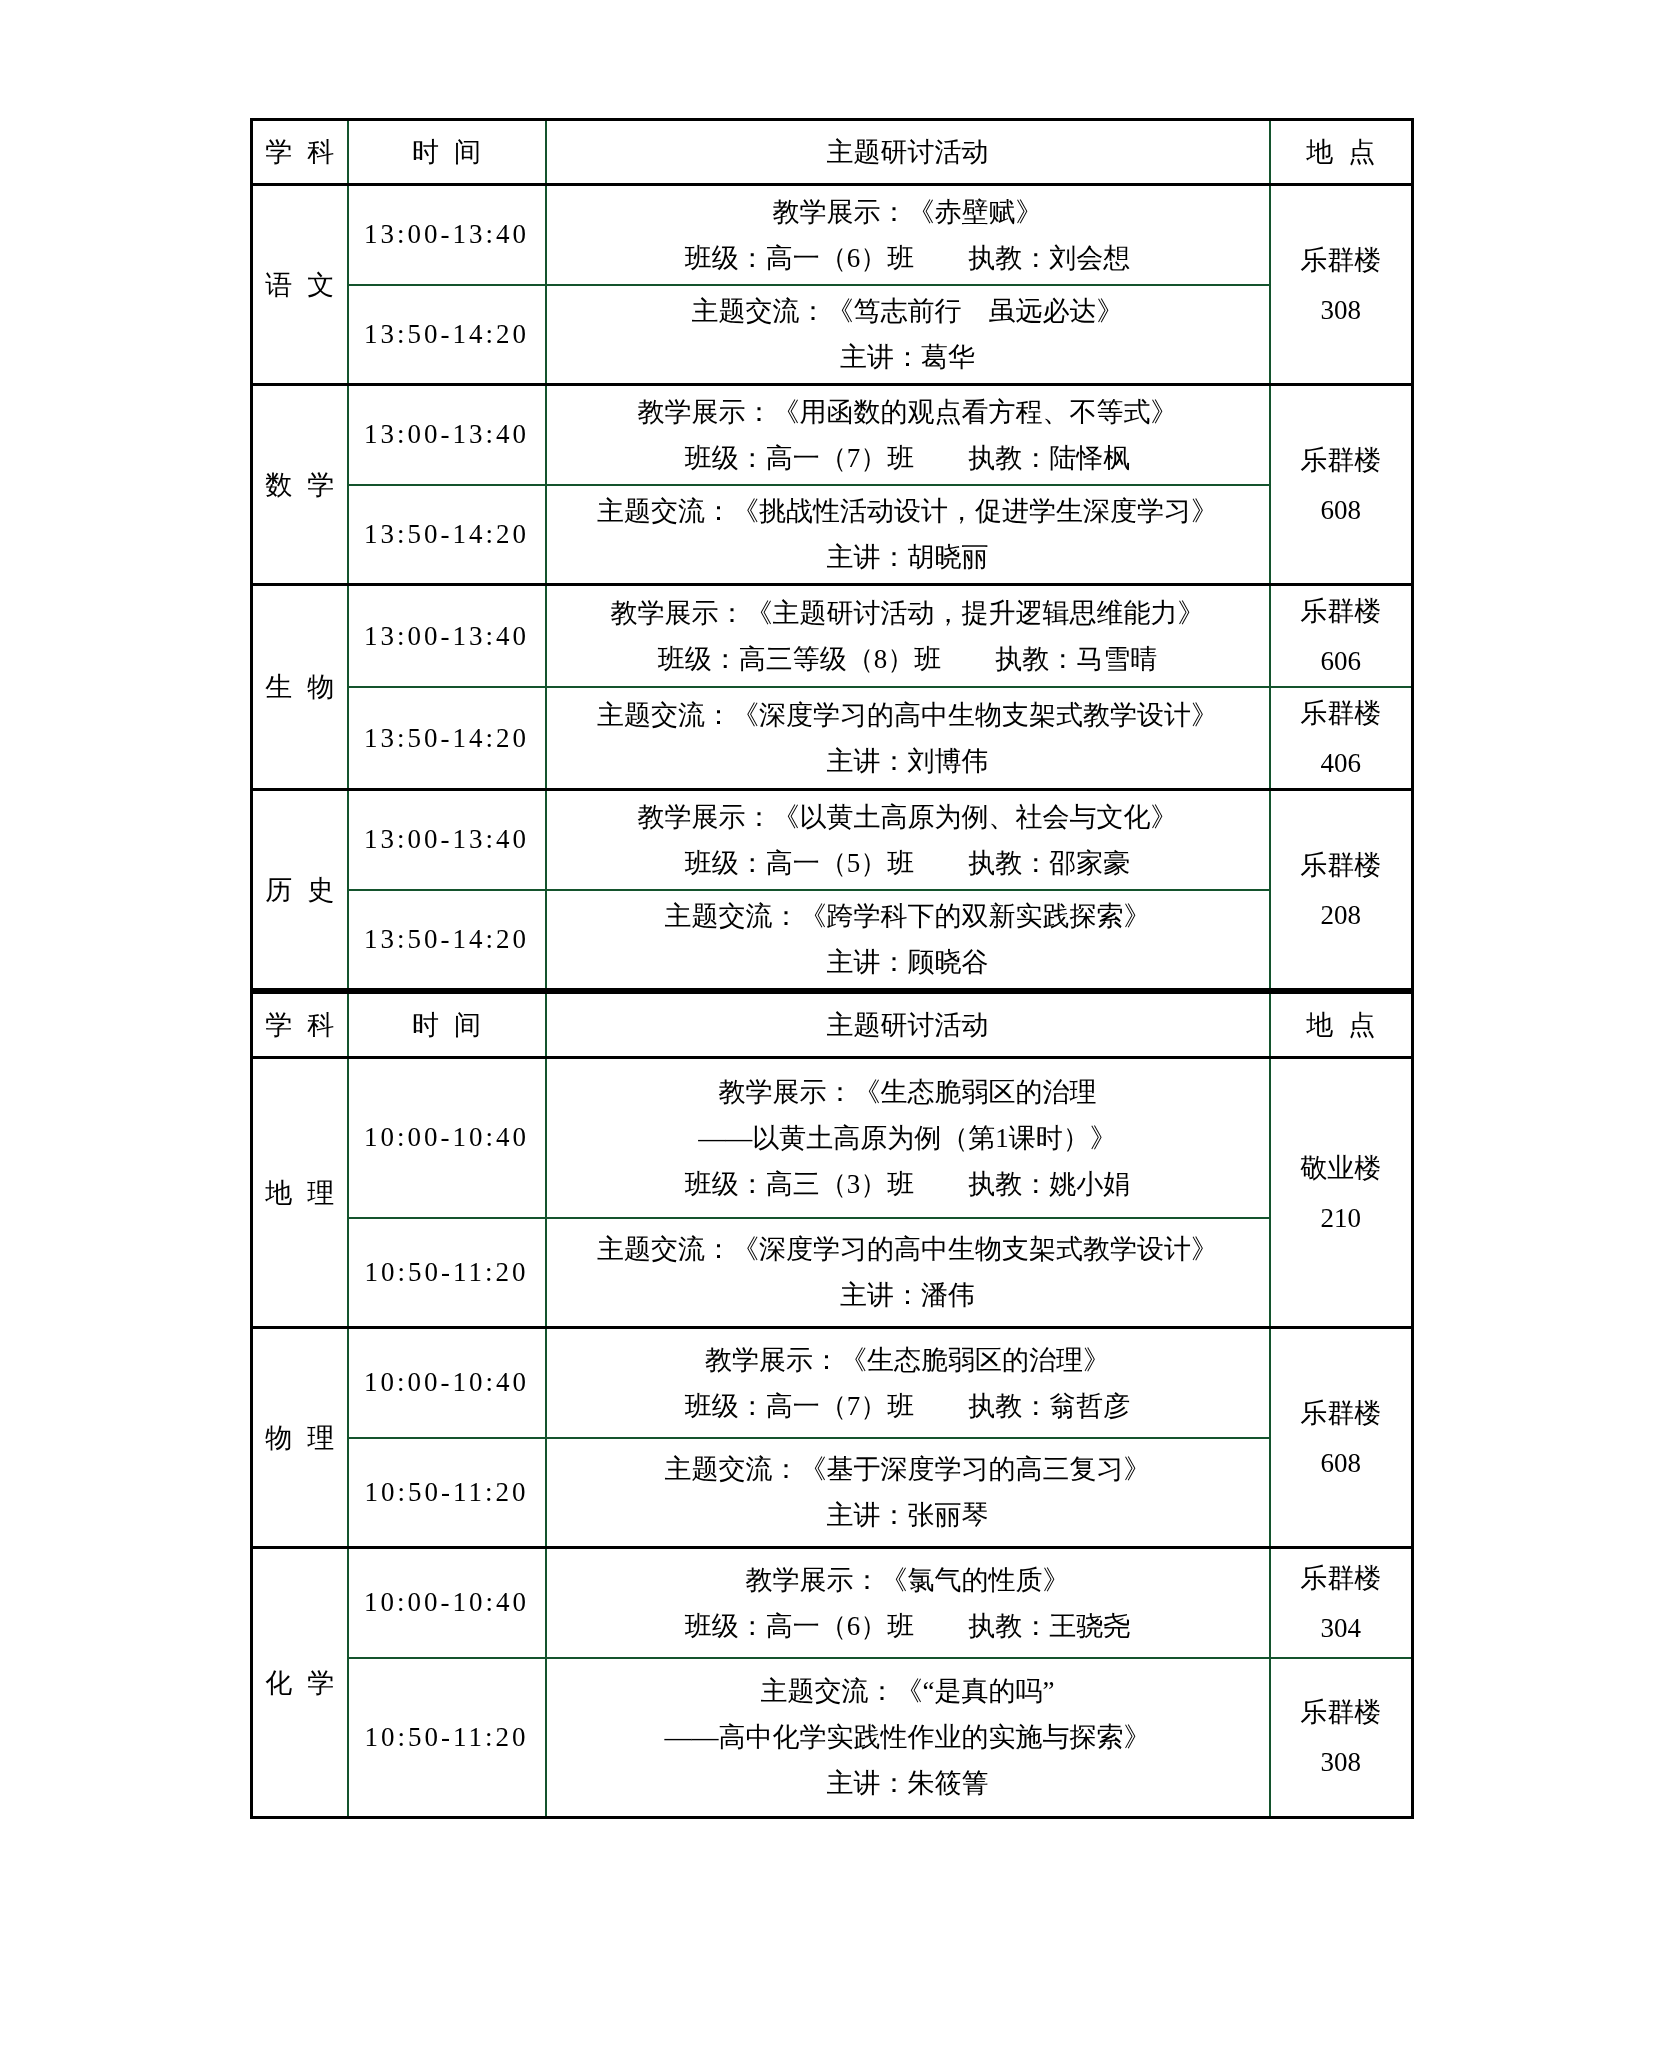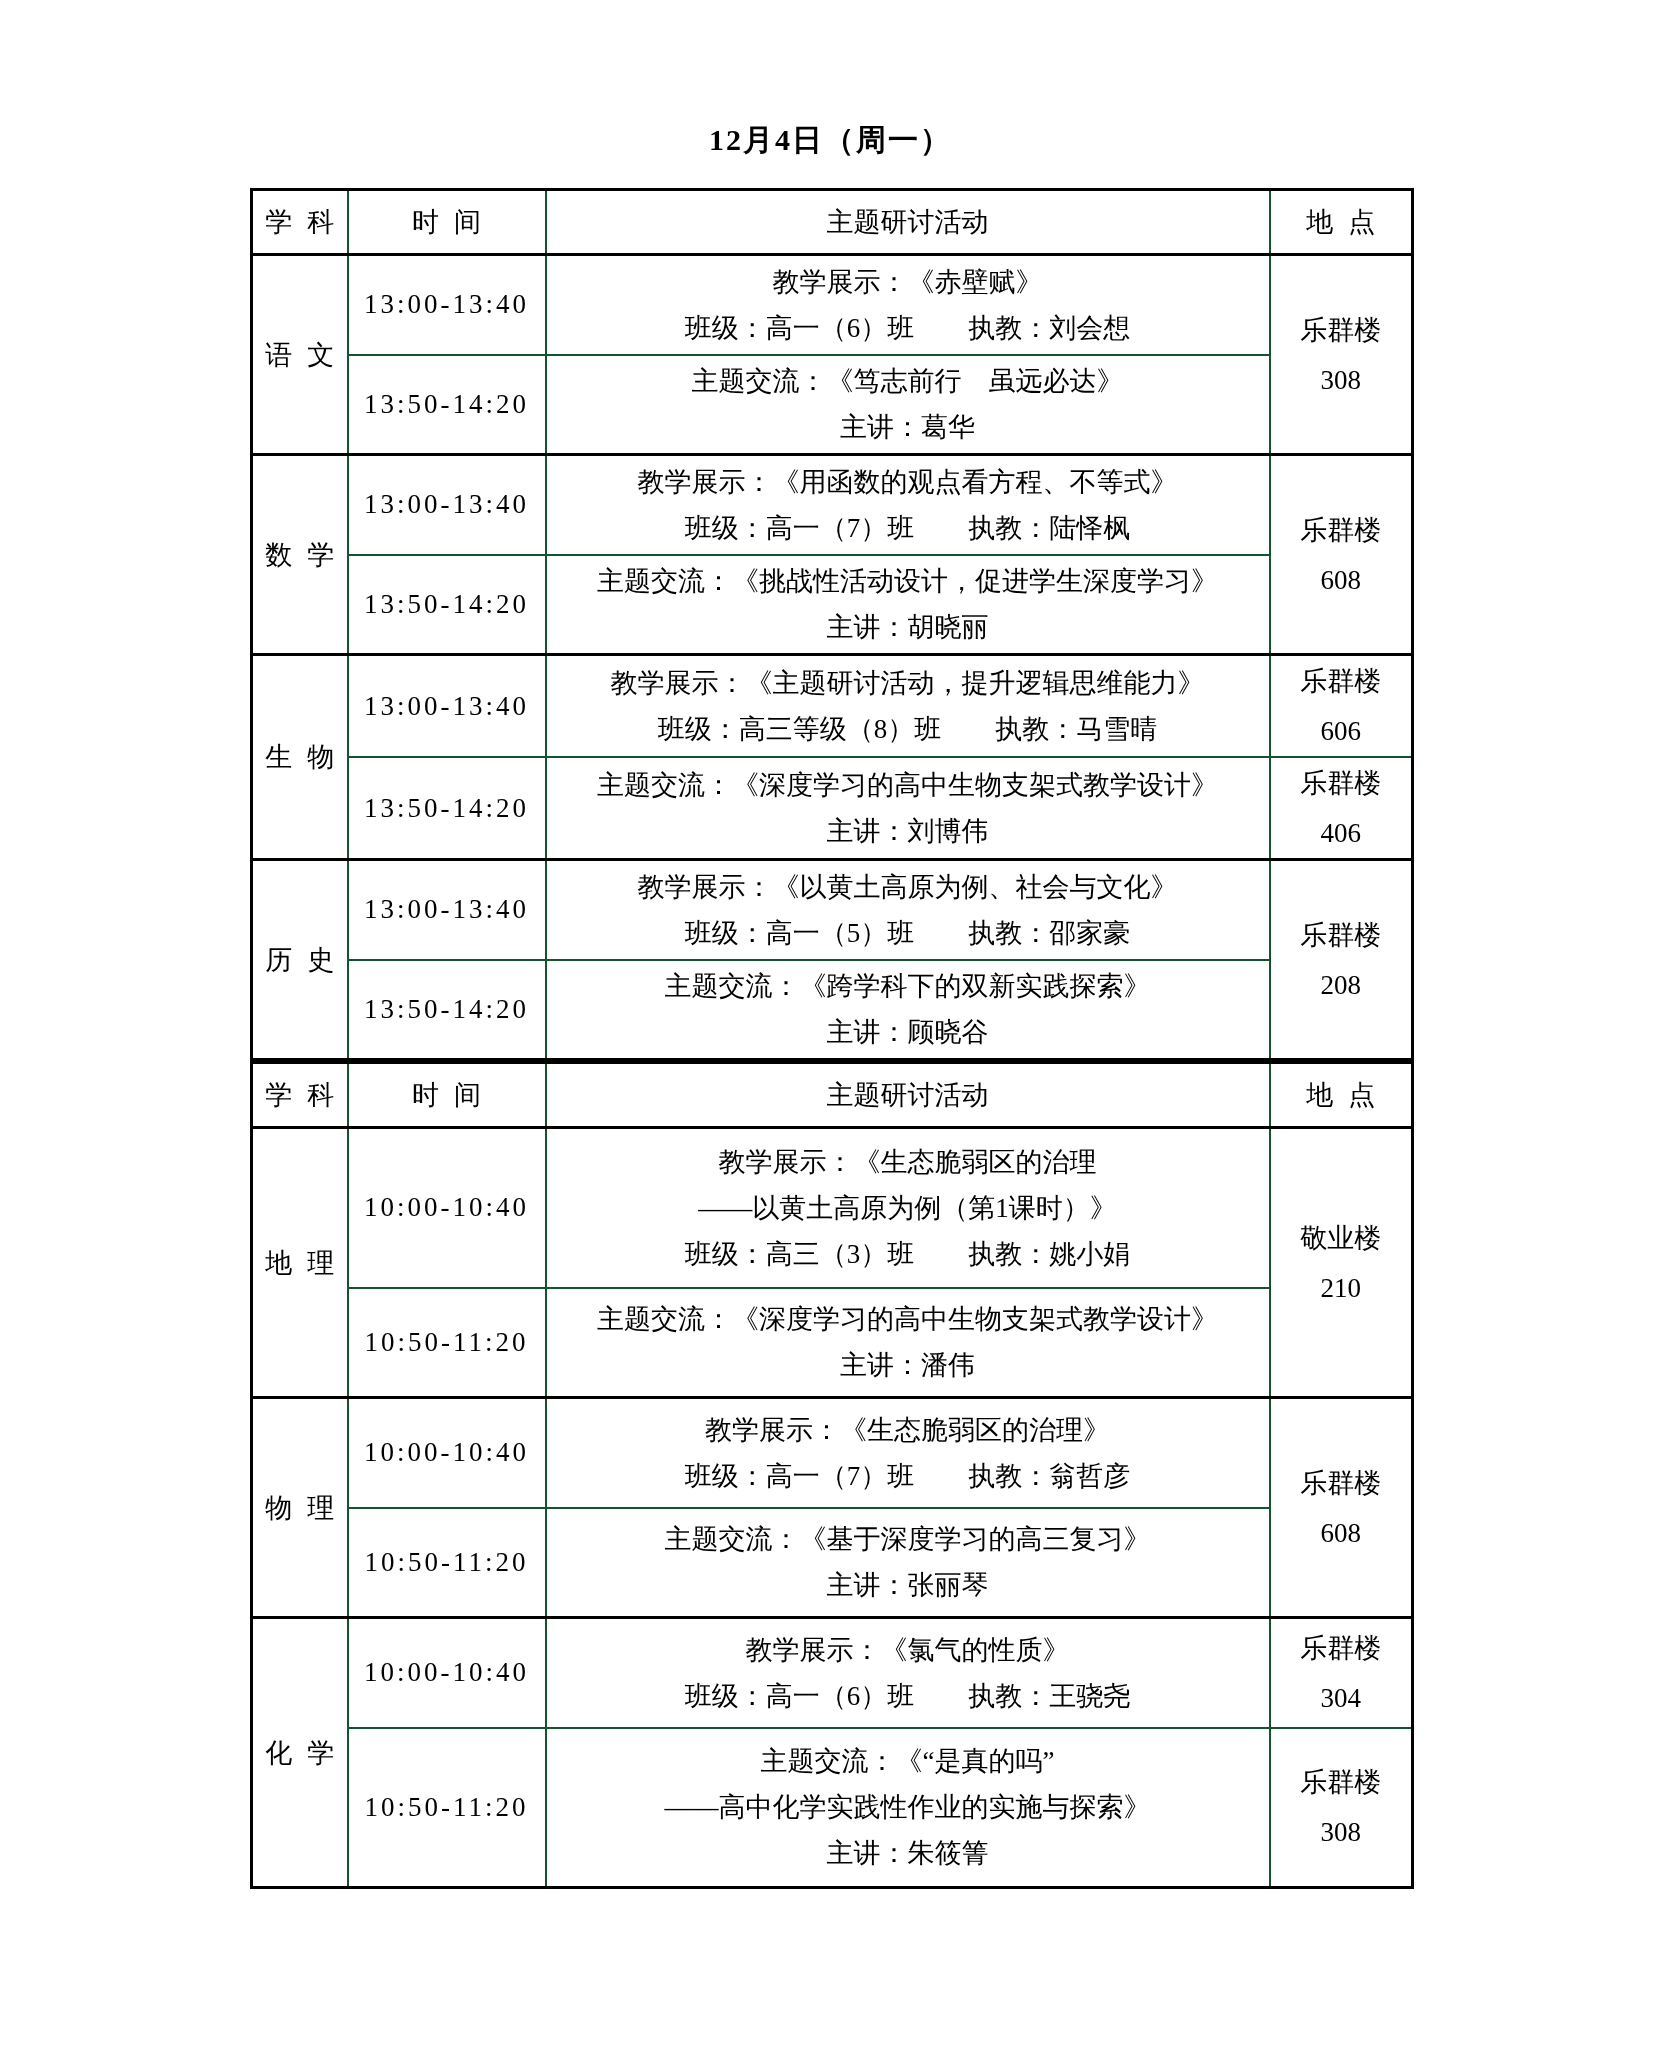--- a/index.html
+++ b/index.html
@@ -40,21 +40,20 @@
   td.activity-cell{padding:5px 8px;}
   td.time-cell{letter-spacing:3px;}
   td.loc-cell .loc-line{line-height:50px;}
   .spread{letter-spacing:0.55em;margin-right:-0.55em;}
 </style>
 </head>
 <body>
 
 <div class="page">
     <section>
-      <div class="tbl-title">12月4日（周一）</div>
       <table class="sched">
         <colgroup>
           <col class="c-subject">
           <col class="c-time">
           <col class="c-activity">
           <col class="c-location">
         </colgroup>
         <thead>
           <tr>
             <th><span class="spread">学科</span></th>

